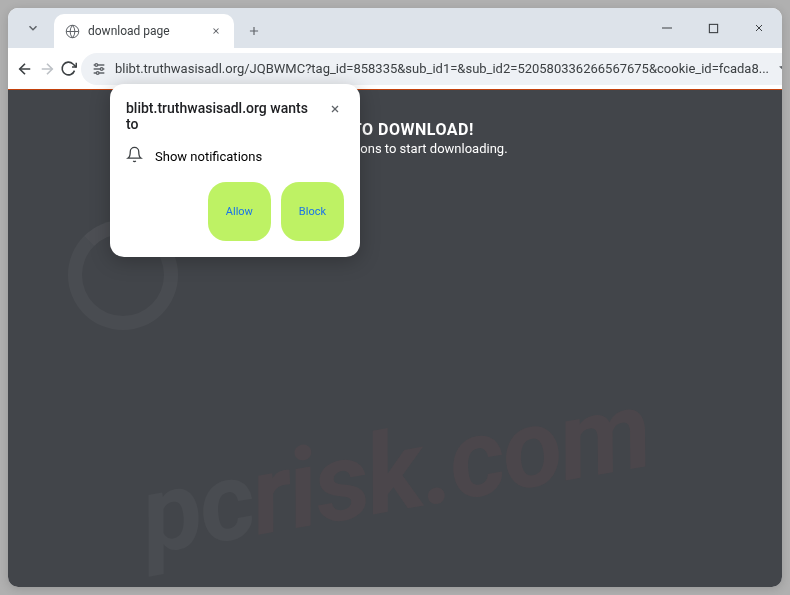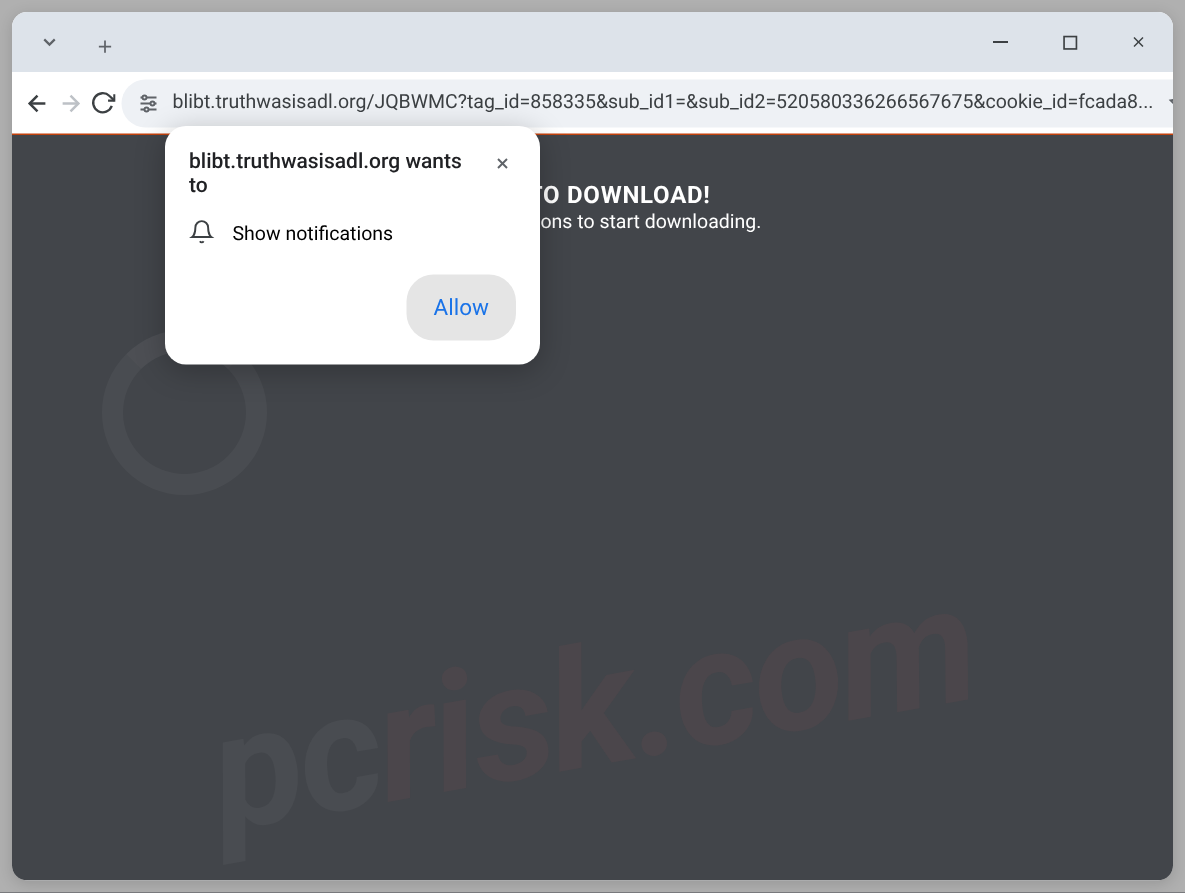--- a/index.html
+++ b/index.html
@@ -157,39 +157,54 @@
   box-shadow: 0 4px 20px rgba(0,0,0,0.25);
   padding: 16px;
   z-index: 100;
 }
 .perm-header { display: flex; justify-content: space-between; align-items: flex-start; }
 .perm-title { font-size: 14px; font-weight: 500; color: #202124; padding-right: 8px; }
 .perm-close { width: 18px; height: 18px; display: flex; align-items: center; justify-content: center; cursor: pointer; color: #5f6368; }
 .perm-row { display: flex; align-items: center; gap: 12px; margin-top: 14px; color: #000000; font-size: 13px; }
 .perm-actions { display: flex; justify-content: flex-end; gap: 10px; margin-top: 16px; }
 .perm-btn {
-  padding: 13px 18px;
+  padding: 23px 18px;
   border-radius: 18px;
   border: none;
-  font-size: 15px;
-  cursor: pointer;
-  background: #e5e5e5;
+  font-size: 11px;
+  cursor: pointer;
+  background: #bef264;
   color: #1a73e8;
 }
 </style>
 </head>
 <body>
 
 <div class="browser-window">
 
   <div class="tab-bar">
     <div class="search-tabs-btn">
       <svg width="14" height="14" viewBox="0 0 24 24" fill="none" stroke="#5f6368" stroke-width="2.5">
           <polyline points="6 9 12 15 18 9"></polyline>
         </svg>
+    </div>
+    <div class="tab">
+      <span class="tab-favicon">
+        <svg width="15" height="15" viewBox="0 0 24 24" fill="none" stroke="currentColor" stroke-width="1.6">
+            <circle cx="12" cy="12" r="10"></circle>
+            <path d="M2 12h20M12 2a15 15 0 010 20M12 2a15 15 0 000 20"></path>
+          </svg>
+      </span>
+      <span class="tab-title">download page</span>
+      <span class="tab-close">
+        <svg width="10" height="10" viewBox="0 0 24 24" fill="none" stroke="currentColor" stroke-width="2.5">
+            <line x1="18" y1="6" x2="6" y2="18"></line>
+            <line x1="6" y1="6" x2="18" y2="18"></line>
+          </svg>
+      </span>
     </div>
     <div class="new-tab-btn">
       <svg width="14" height="14" viewBox="0 0 24 24" fill="none" stroke="#5f6368" stroke-width="2">
           <line x1="12" y1="5" x2="12" y2="19"></line>
           <line x1="5" y1="12" x2="19" y2="12"></line>
         </svg>
     </div>
     <div class="window-controls">
       <div class="win-btn">
         <svg width="12" height="12" viewBox="0 0 12 12">
@@ -279,14 +294,15 @@
     <span>
       <svg width="17" height="17" viewBox="0 0 24 24" fill="none" stroke="#3c4043" stroke-width="1.8">
           <path d="M18 8a6 6 0 0 0-12 0c0 7-3 9-3 9h18s-3-2-3-9"></path>
           <path d="M13.73 21a2 2 0 0 1-3.46 0"></path>
         </svg>
     </span>
     <span>Show notifications</span>
   </div>
   <div class="perm-actions">
     <button class="perm-btn">Allow</button>
+    <button class="perm-btn">Block</button>
   </div>
 </div>
 
 </body></html>

